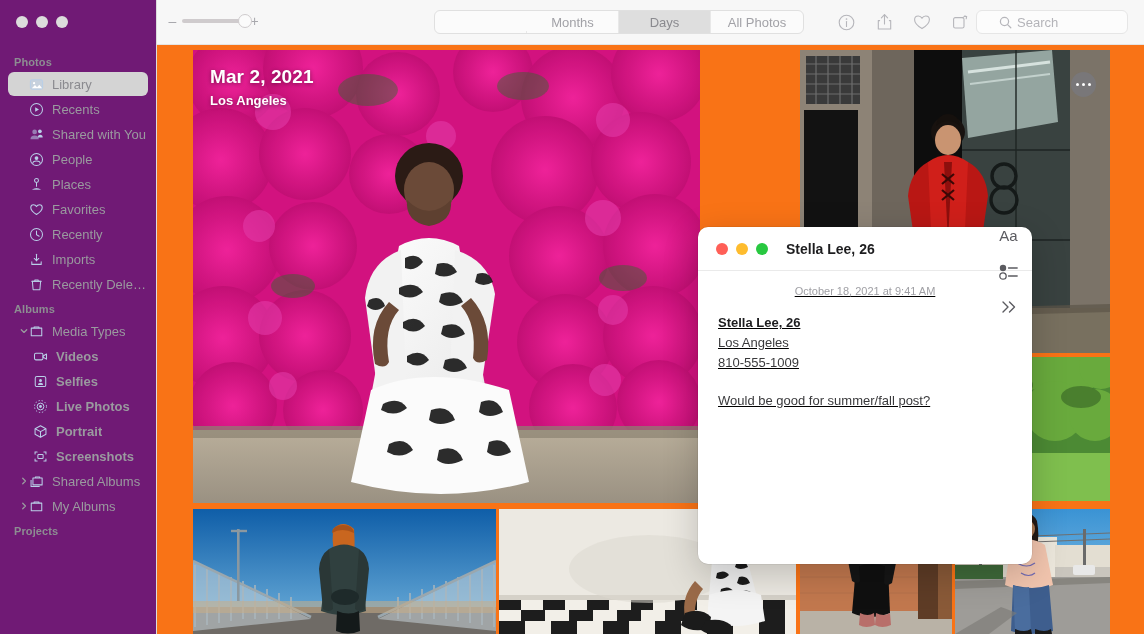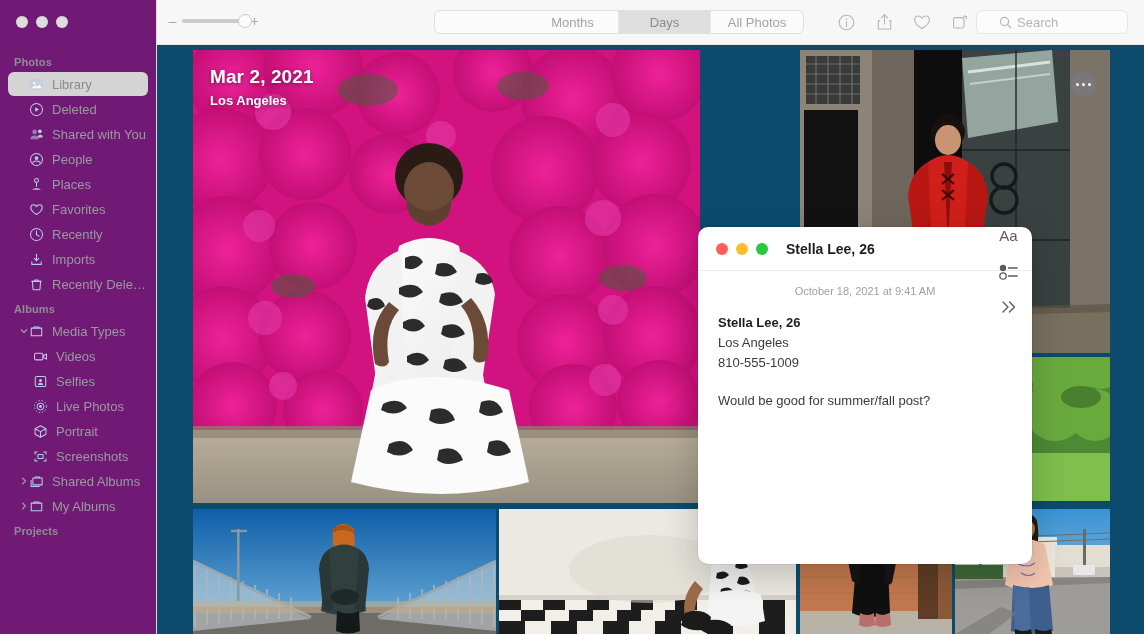--- a/index.html
+++ b/index.html
@@ -36,21 +36,21 @@
   }
   .sb-item {
     display: flex; align-items: center;
     height: 24px; margin: 0 8px 1px 8px;
     padding-left: 6px;
     border-radius: 6px;
     font-size: 13px; color: #9a9a9f;
     white-space: nowrap;
   }
   .sb-item.selected { background: #d4d4d4; color: #8a8a8f; }
-  .sb-item.indent1 { padding-left: 24px; }
+  .sb-item.indent1 { padding-left: 24px; font-weight: bold; }
   .sb-ico {
     width: 17px; height: 17px; margin-right: 7px;
     flex: 0 0 17px;
     display: flex; align-items: center; justify-content: center;
     color: #b9cfe8;
   }
   .sb-ico svg { width: 15px; height: 15px; display: block; }
   .sb-tw {
     width: 11px; flex: 0 0 11px; margin-left: 4px; margin-right: -1px;
     display: flex; align-items: center; justify-content: center;
@@ -114,21 +114,21 @@
     background: #fcfcfc;
     display: flex; align-items: center; padding-left: 22px; gap: 5px;
   }
   .search-box .sico { color: #b6b6bb; display: flex; }
   .search-ph { font-size: 13px; color: #b4b4b9; }
 
   
   .content {
     position: absolute; left: 157px; top: 45px;
     width: 987px; height: 589px;
-    background: #0c4a6e; overflow: hidden;
+    background: #f97316; overflow: hidden;
   }
   .photo {
     position: absolute; overflow: hidden; background: #ddd;
   }
   .photo .sky { position: absolute; inset: 0; }
 
   .date-overlay {
     position: absolute; left: 17px; top: 16px; z-index: 5;
     text-shadow: 0 1px 4px rgba(0,0,0,.45);
     color: #fff; pointer-events: none;
@@ -162,21 +162,21 @@
   .note-tl i { width: 12px; height: 12px; border-radius: 50%; display: block; }
   .note-title {
     margin-left: 18px; font-size: 14px; font-weight: 700; color: #1d1d1f;
   }
   .note-tb-icons {
     position: absolute; right: 14px; top: 0; height: 44px;
     display: flex; align-items: center; gap: 20px; flex-direction: column;
   }
   .note-tb-icons .nb { color: #5b5b60; display: flex; align-items: center; }
   .note-aa { font-size: 15px; color: #5b5b60; letter-spacing: .2px; }
-  .note-body { padding: 14px 20px 0 20px; }
+  .note-body { padding: 14px 20px 0 20px; text-decoration: underline; }
   .note-date {
     text-align: center; font-size: 11px; color: #a0a0a5; margin-bottom: 16px;
   }
   .note-line { font-size: 13px; color: #3a3a3c; line-height: 20px; }
   .note-line.bold { font-weight: 700; color: #1d1d1f; }
   .note-spacer { height: 18px; }
 
   
   .vscroll {
     position: absolute; right: 2px; top: 4px; width: 4px; height: 180px;
@@ -209,21 +209,21 @@
           <span class="sb-label">Library</span>
         </div>
         <div class="sb-item">
           <span class="sb-tw"></span>
           <span class="sb-ico">
             <svg viewBox="0 0 16 16" fill="none" stroke="currentColor" stroke-width="1.1">
               <circle cx="8" cy="8" r="6.4"></circle>
               <path d="M6.6 5.6 L10.6 8 L6.6 10.4Z" fill="currentColor" stroke="none"></path>
             </svg>
           </span>
-          <span class="sb-label">Deleted</span>
+          <span class="sb-label">Recents</span>
         </div>
         <div class="sb-item">
           <span class="sb-tw"></span>
           <span class="sb-ico">
             <svg viewBox="0 0 16 16" fill="none" stroke="currentColor" stroke-width="1.1">
               <circle cx="6" cy="5.2" r="2.5" fill="currentColor" opacity=".55" stroke="none"></circle>
               <path d="M1.6 13 q0-4 4.4-4 q4.4 0 4.4 4Z" fill="currentColor" opacity=".55" stroke="none"></path>
               <circle cx="11.6" cy="4.6" r="2" fill="currentColor" stroke="none"></circle>
               <path d="M9.4 11.2 q0-3 2.6-3 q2.6 0 2.6 3Z" fill="currentColor" stroke="none"></path>
             </svg>

